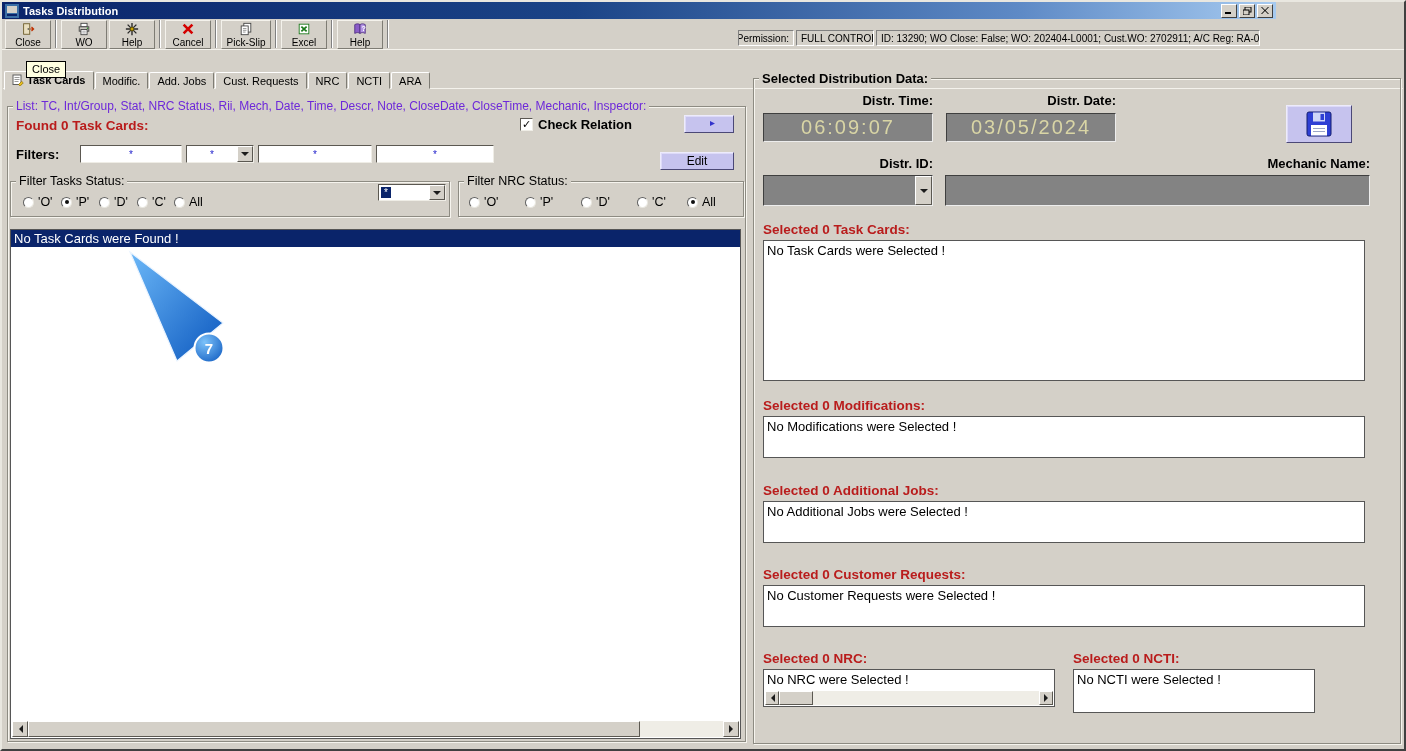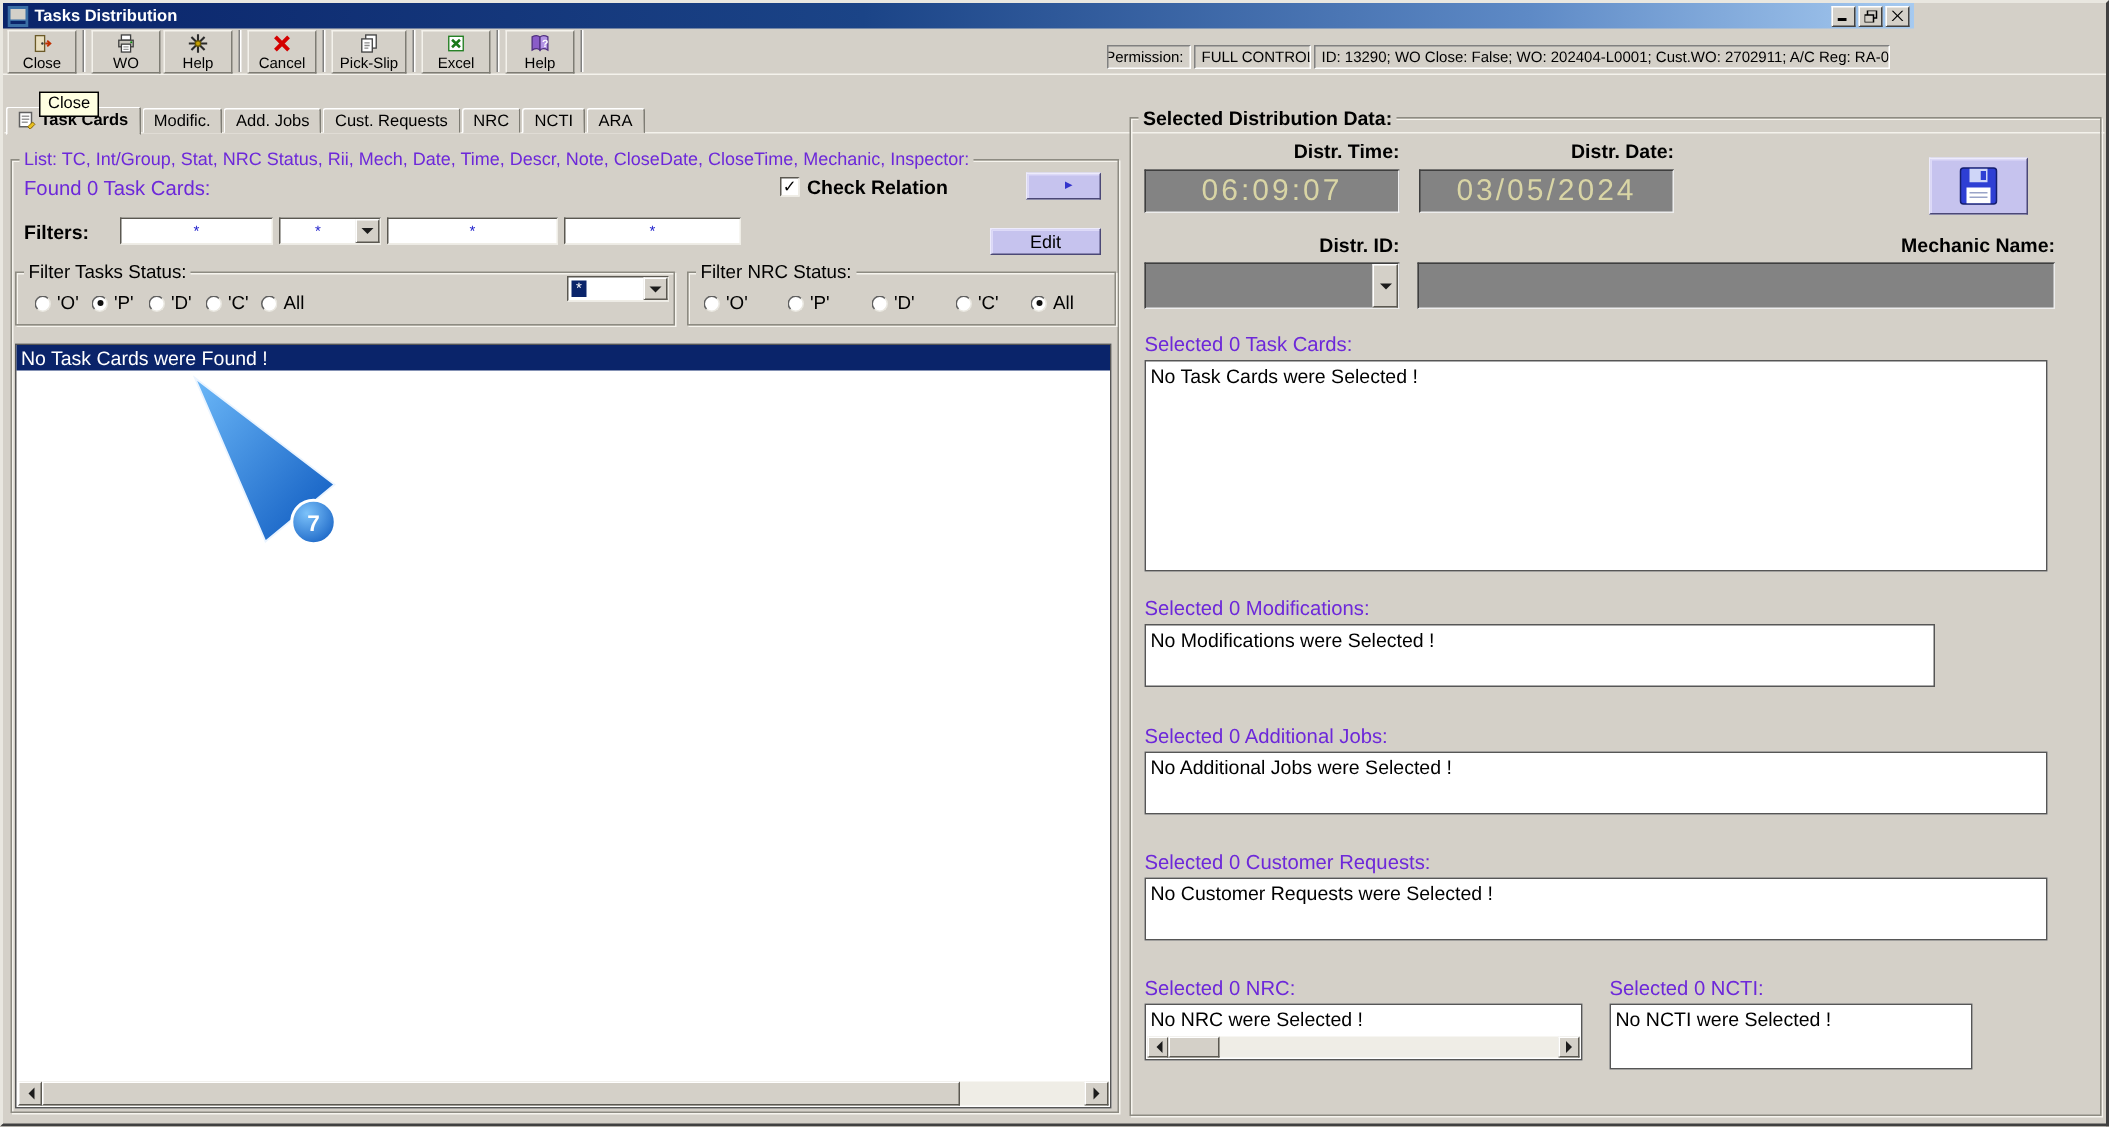--- a/index.html
+++ b/index.html
@@ -30,21 +30,21 @@
   .tabpage{position:absolute;left:3px;top:88px;width:1400px;height:659px;border-top:1px solid #f4f2ec}
 
   
   .groupbox{position:absolute;border:1px solid #8d8b82;box-shadow:1px 1px 0 #f6f4ee, inset 1px 1px 0 #f6f4ee}
   .legend{position:absolute;top:-8px;left:5px;background:#d4d0c8;padding:0 3px;font-size:12px;white-space:nowrap}
   .gb-left{left:7px;top:106px;width:739px;height:636px}
   .gb-right{left:753px;top:78px;width:648px;height:666px}
   .gb-right>.legend{font-size:13px;font-weight:bold}
   .gb-left>.legend{color:#6d28d9}
 
-  .navy{color:#6d28d9;font-weight:normal;font-size:13.5px;white-space:nowrap}
+  .navy{color:#b91c1c;font-weight:bold;font-size:13.5px;white-space:nowrap}
   .blk-bold{font-weight:bold;font-size:13px;white-space:nowrap}
 
   
   .textbox{position:absolute;background:#fff;border:1px solid;border-color:#5b5851 #efede6 #efede6 #5b5851;font-size:10px;color:#2222cc;display:flex;align-items:center;justify-content:center}
   .combo{position:absolute;background:#fff;border:1px solid;border-color:#5b5851 #efede6 #efede6 #5b5851;font-size:10px;display:flex;align-items:center}
   .combo .val{flex:1;text-align:center;color:#2222cc}
   .combo .val.hl{flex:none;margin-left:2px;background:#0a246a;color:#fff;padding:0 3px}
   .dd-btn{width:16px;align-self:stretch;background:#d4d0c8;border:1px solid;border-color:#fff #5b5851 #5b5851 #fff;display:flex;align-items:center;justify-content:center}
   .dd-btn::after{content:"";border:4px solid transparent;border-top-color:#1c1c1c;margin-top:4px}
   .lav-btn{position:absolute;background:#c6c3ee;border:1px solid;border-color:#edebfc #4b4876 #4b4876 #edebfc;box-shadow:inset 1px 1px 0 #dddaf8;display:flex;align-items:center;justify-content:center;font-size:12px;cursor:default}
@@ -352,21 +352,21 @@
   <div class="graycombo" style="left:9px;top:96px;width:170px;height:31px">
     <span class="sp"></span>
     <span class="dd-btn" style="width:17px"></span>
   </div>
   <div class="grayfield" style="left:191px;top:96px;width:425px;height:31px"></div>
 
   <span class="navy" style="position:absolute;left:9px;top:143px">Selected 0 Task Cards:</span>
   <div class="panel-box" style="left:9px;top:161px;width:602px;height:141px"><span>No Task Cards were Selected !</span></div>
 
   <span class="navy" style="position:absolute;left:9px;top:319px">Selected 0 Modifications:</span>
-  <div class="panel-box" style="left:9px;top:337px;width:527px;height:42px"><span>No Modifications were Selected !</span></div>
+  <div class="panel-box" style="left:9px;top:337px;width:602px;height:42px"><span>No Modifications were Selected !</span></div>
 
   <span class="navy" style="position:absolute;left:9px;top:404px">Selected 0 Additional Jobs:</span>
   <div class="panel-box" style="left:9px;top:422px;width:602px;height:42px"><span>No Additional Jobs were Selected !</span></div>
 
   <span class="navy" style="position:absolute;left:9px;top:488px">Selected 0 Customer Requests:</span>
   <div class="panel-box" style="left:9px;top:506px;width:602px;height:42px"><span>No Customer Requests were Selected !</span></div>
 
   <span class="navy" style="position:absolute;left:9px;top:572px">Selected 0 NRC:</span>
   <div class="panel-box" style="left:9px;top:590px;width:292px;height:38px;padding:0">
     <div class="nrc-msg">No NRC were Selected !</div>

